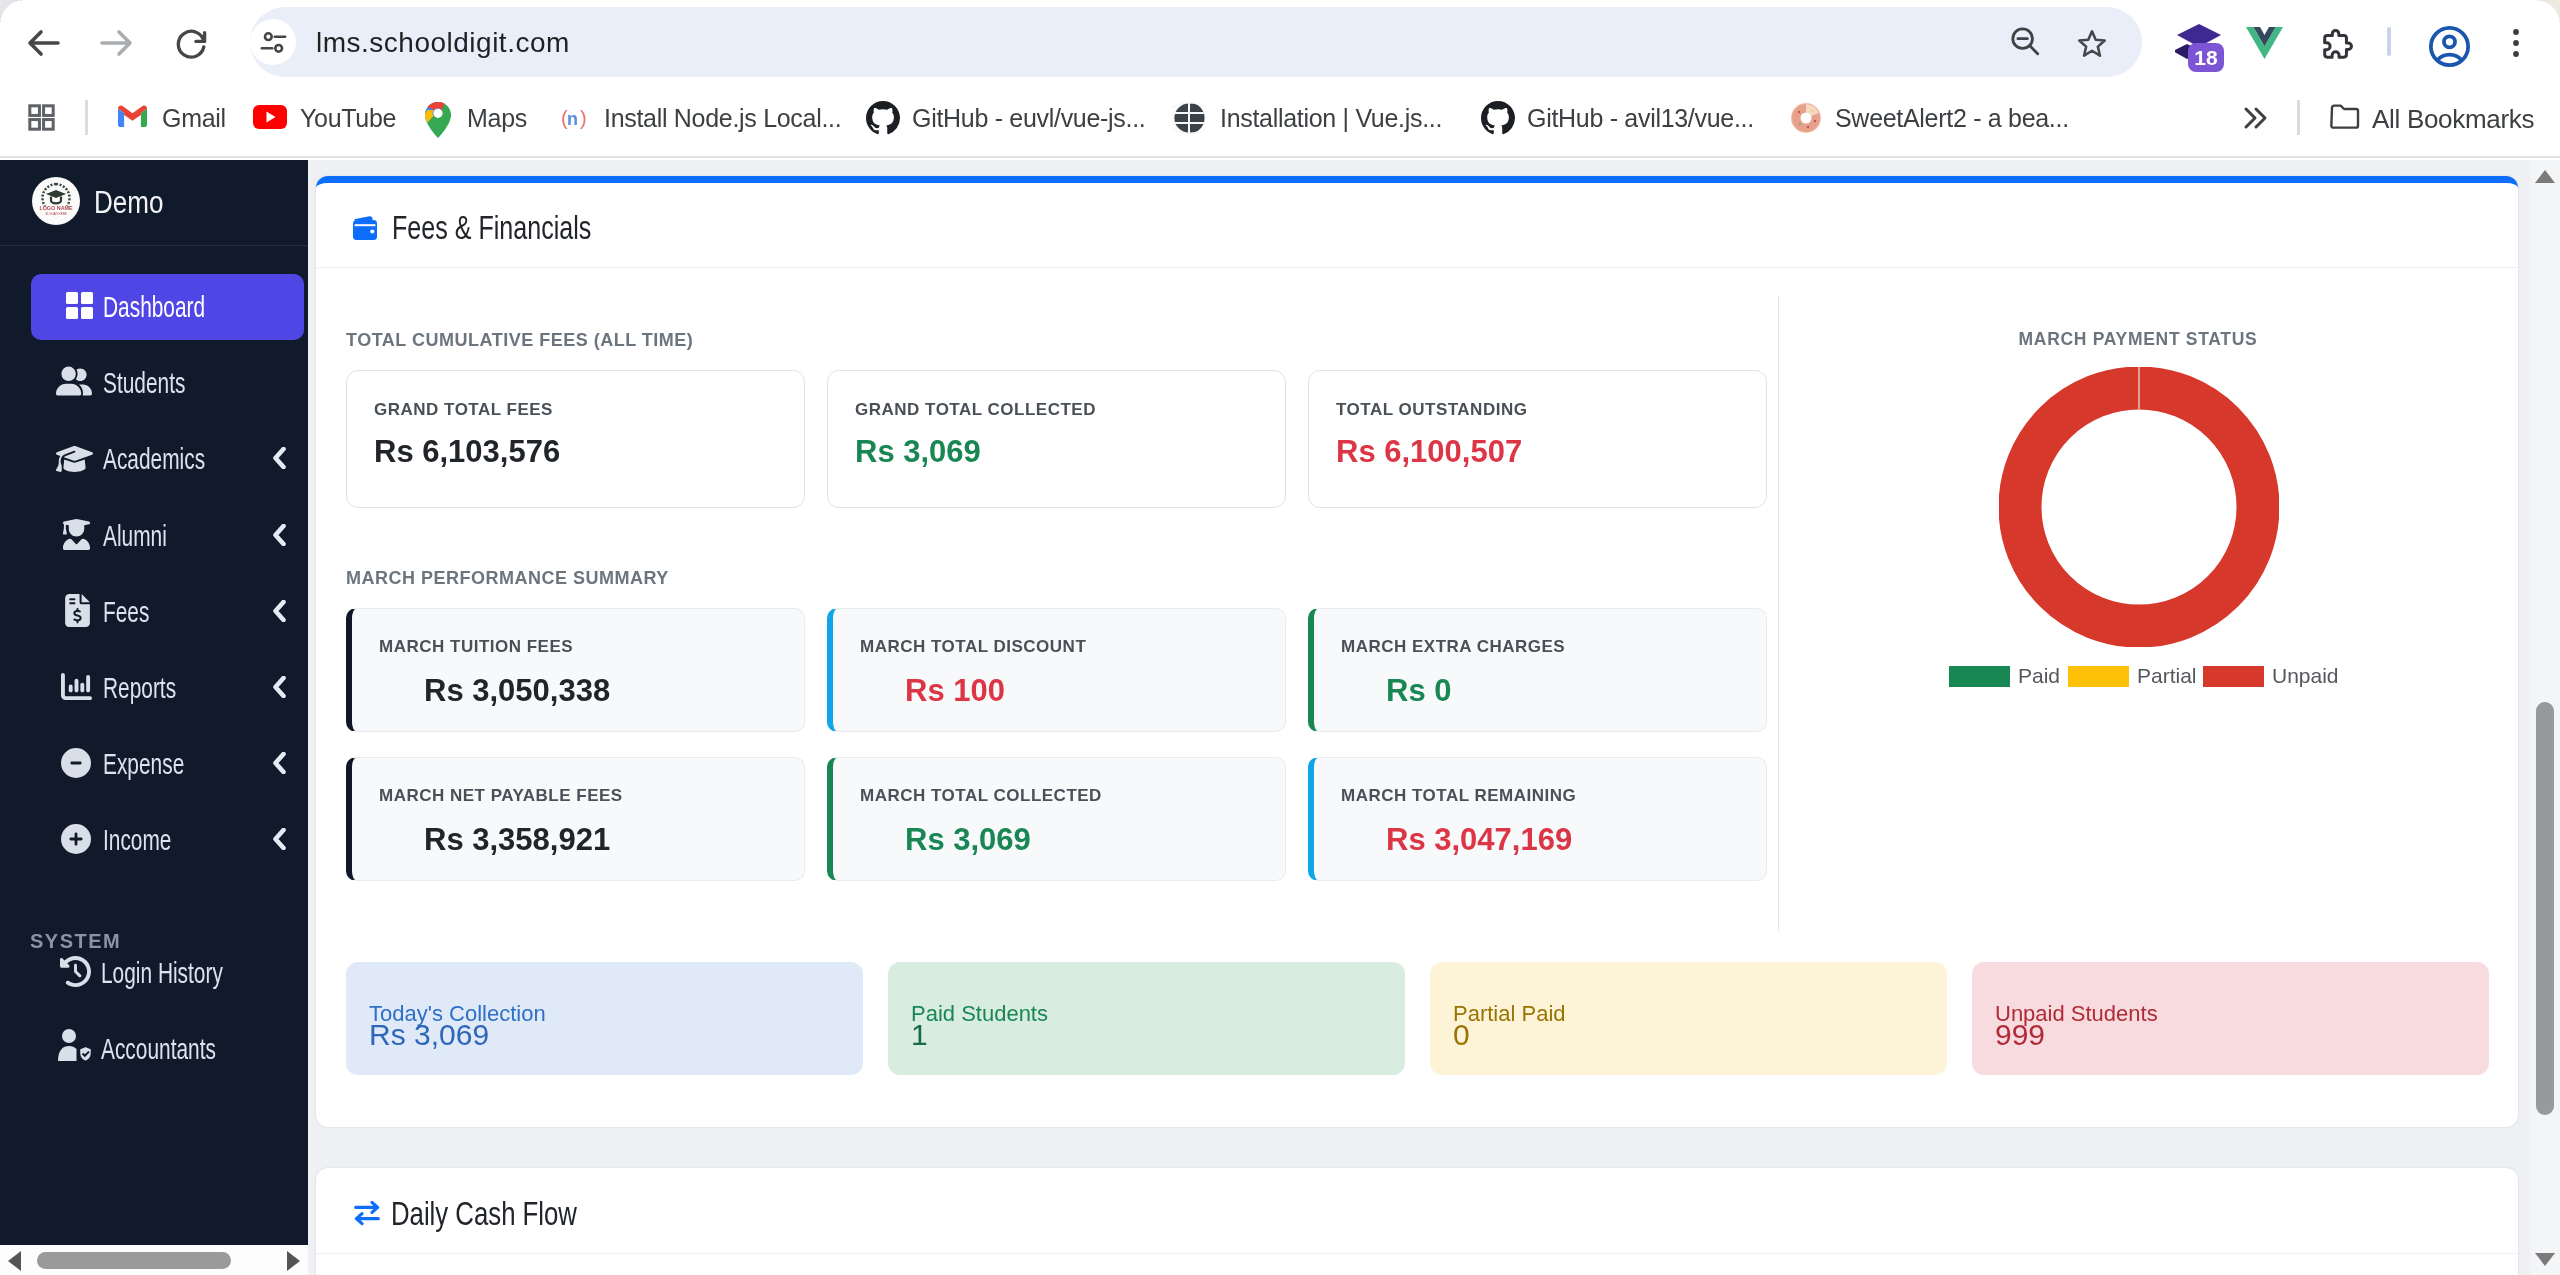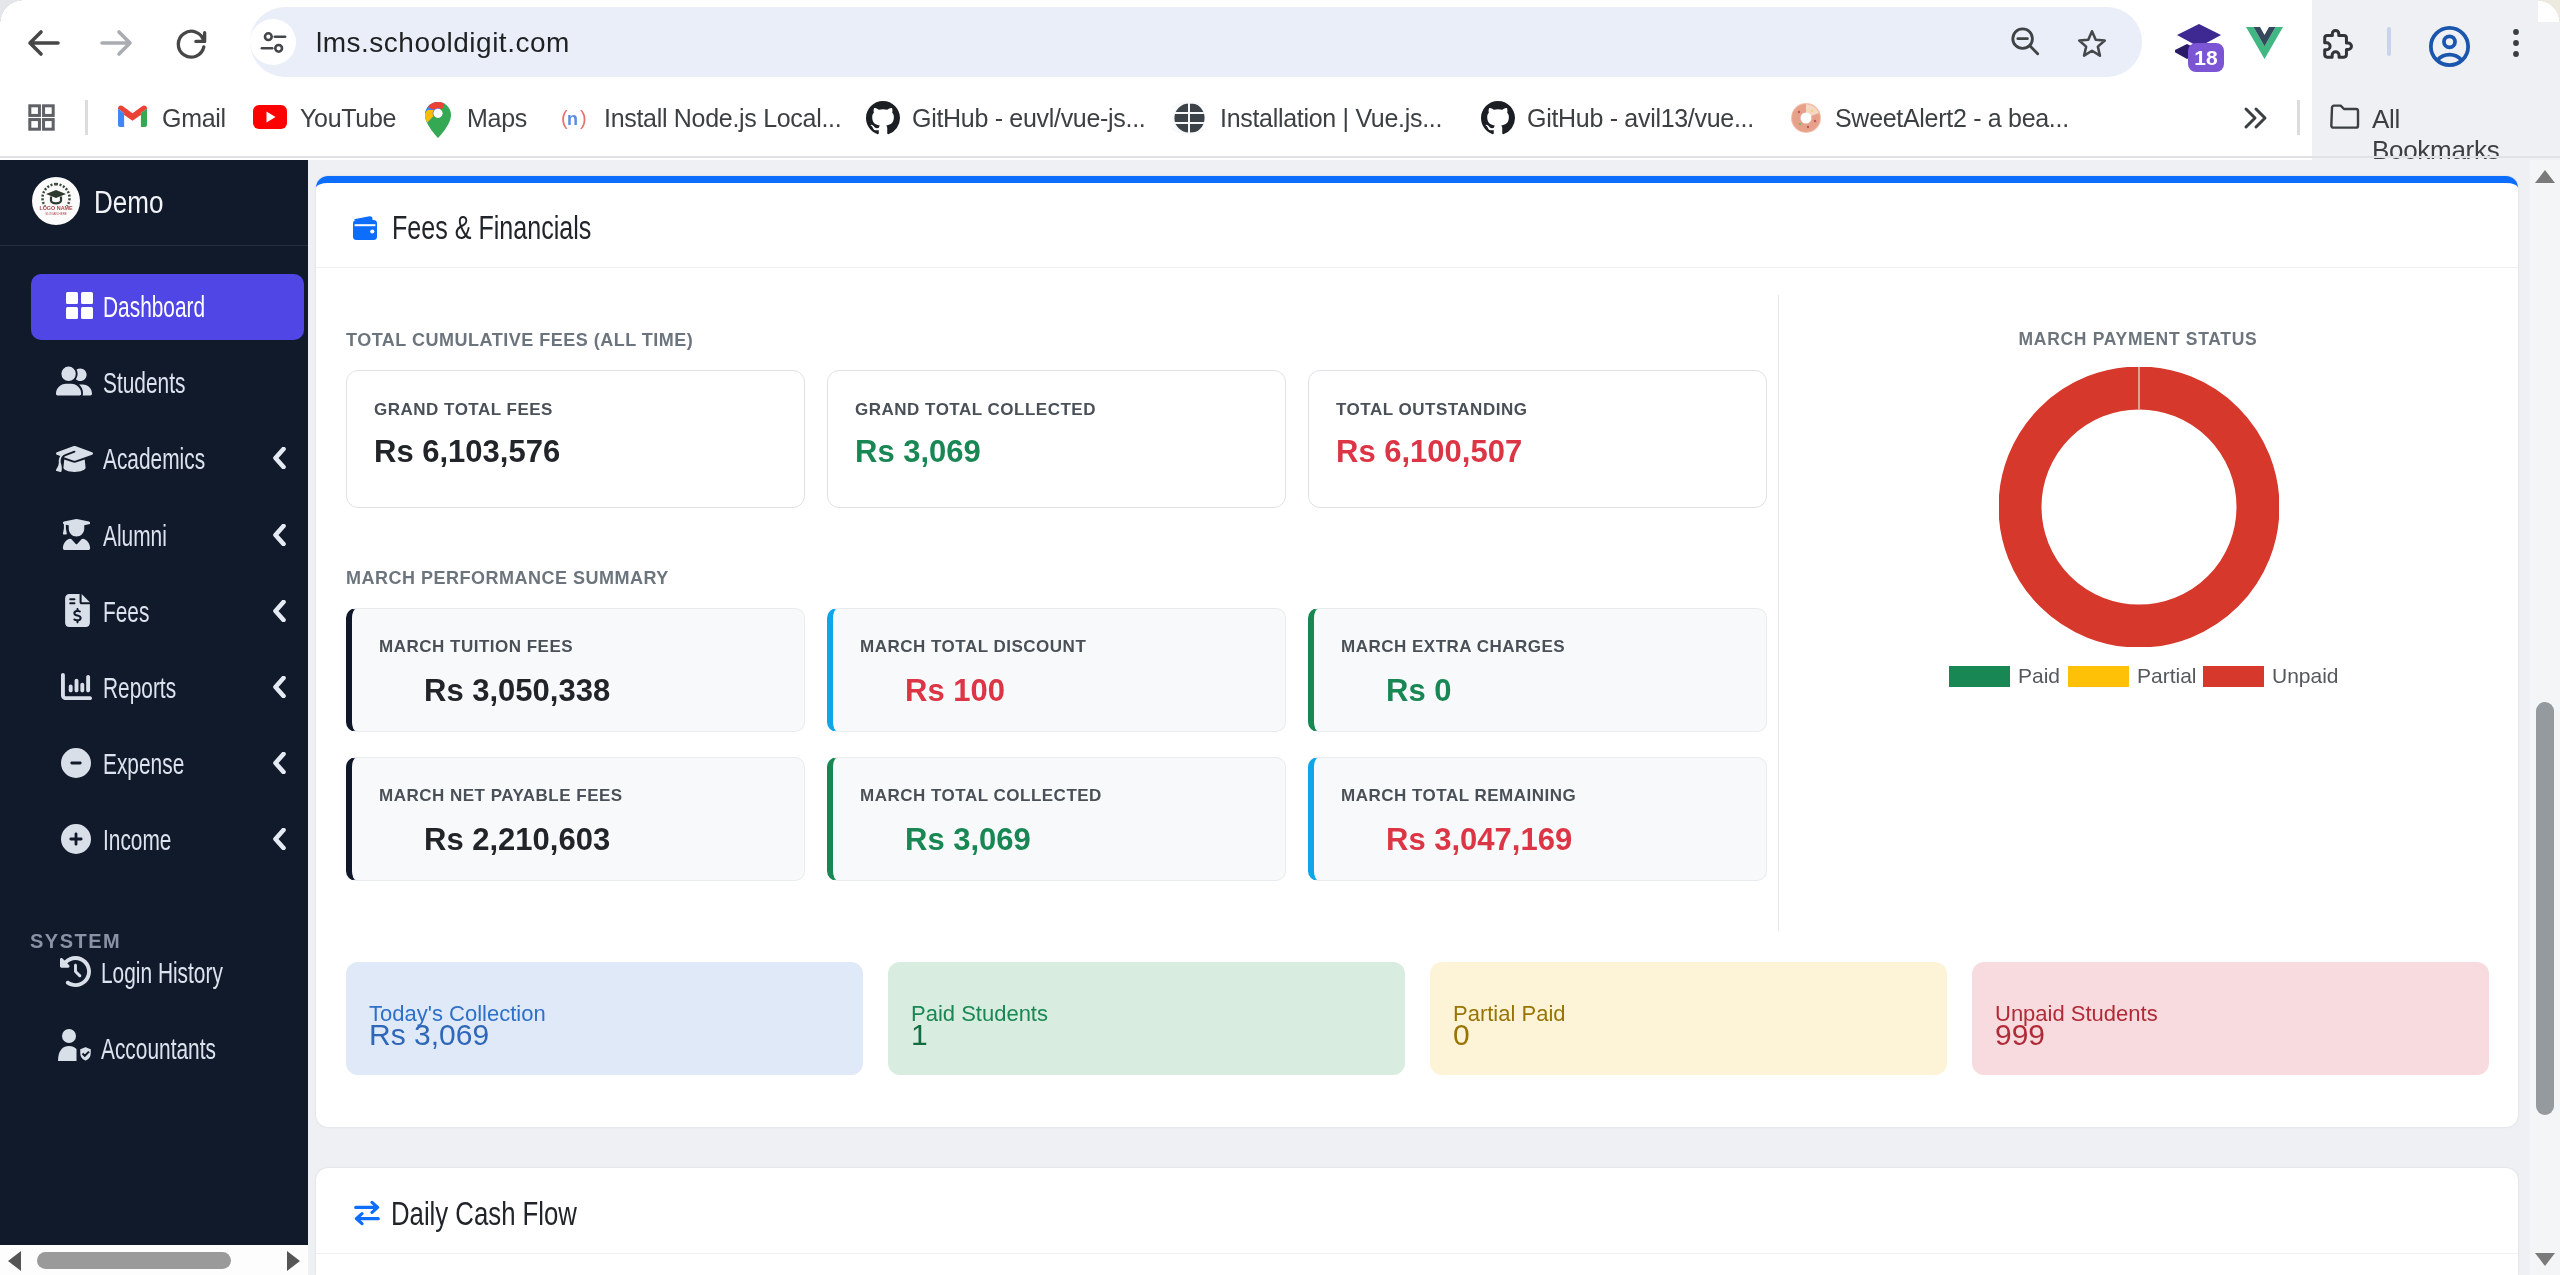--- a/index.html
+++ b/index.html
@@ -1,21 +1,21 @@
 <!DOCTYPE html>
 <html><head>
 <meta charset="utf-8">
 <style>
   * { margin:0; padding:0; box-sizing:border-box; }
   html,body { width:2560px; height:1275px; overflow:hidden; font-family:"Liberation Sans", sans-serif; }
   body { position:relative; background:#eef0f3; }
   .abs { position:absolute; }
 
   
-  #chrome { position:absolute; left:0; top:0; width:2312px; height:160px; background:#ffffff; }
+  #chrome { position:absolute; left:0; top:0; width:2560px; height:160px; background:#ffffff; }
   #urlpill { position:absolute; left:250px; top:7px; width:1892px; height:70px; background:#e9eef8; border-radius:35px; }
   #sitecircle { position:absolute; left:250px; top:19px; width:46px; height:46px; background:#ffffff; border-radius:50%; }
   #urltext { position:absolute; left:316px; top:27px; font-size:28px; color:#1f2123; letter-spacing:0.5px; }
 
   
   .bktext { position:absolute; top:104px; font-size:25px; color:#3d4043; letter-spacing:-0.3px; }
 
   
   #sidebar { position:absolute; left:0; top:160px; width:308px; height:1085px; background:#111a2b; }
   #sbheadline { position:absolute; left:0; top:245px; width:308px; height:1px; background:rgba(255,255,255,0.09); }
@@ -334,21 +334,21 @@
   <div class="lbl">MARCH TOTAL DISCOUNT</div>
   <div class="val red">Rs 100</div>
 </div>
 <div class="gcard gl" style="left:1308px;top:608px">
   <div class="lbl">MARCH EXTRA CHARGES</div>
   <div class="val green">Rs 0</div>
 </div>
 
 <div class="gcard bl" style="left:346px;top:757px">
   <div class="lbl">MARCH NET PAYABLE FEES</div>
-  <div class="val">Rs 2,210,603</div>
+  <div class="val">Rs 3,358,921</div>
 </div>
 <div class="gcard gl" style="left:827px;top:757px">
   <div class="lbl">MARCH TOTAL COLLECTED</div>
   <div class="val green">Rs 3,069</div>
 </div>
 <div class="gcard rl" style="left:1308px;top:757px">
   <div class="lbl">MARCH TOTAL REMAINING</div>
   <div class="val red">Rs 3,047,169</div>
 </div>
 

